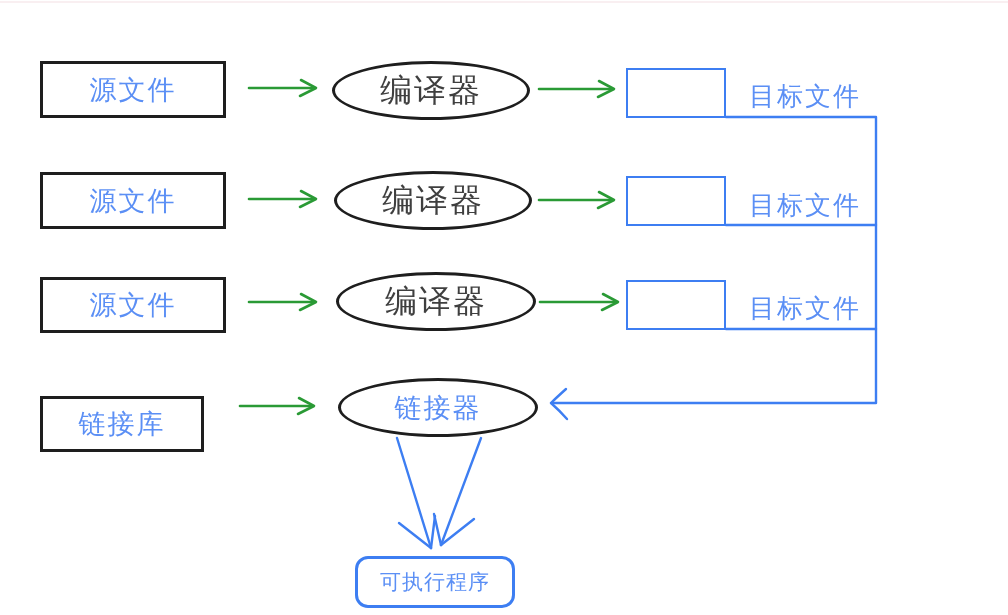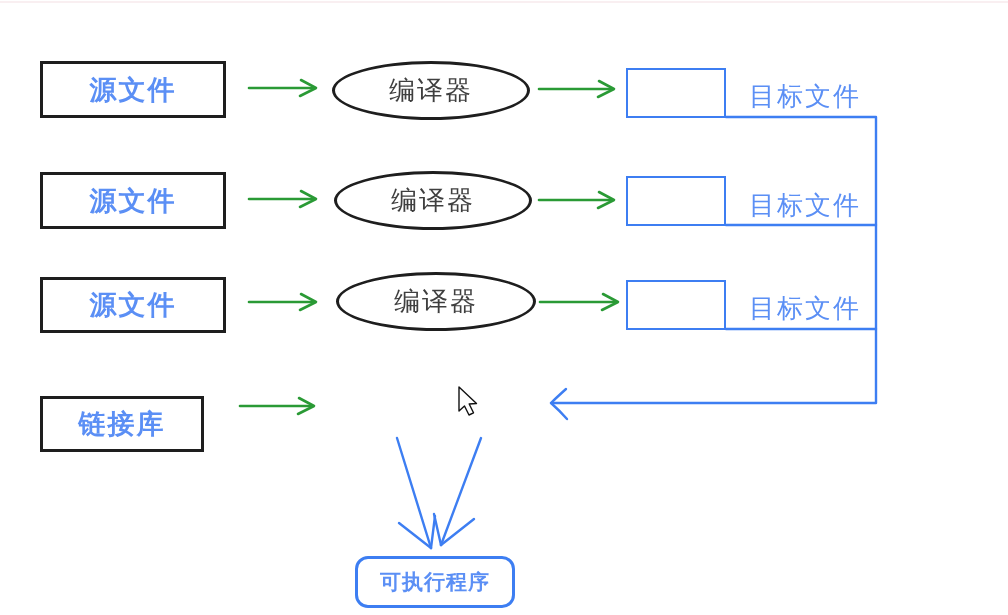--- a/index.html
+++ b/index.html
@@ -14,22 +14,22 @@
     position:relative;width:1008px;height:615px;background:#ffffff;overflow:hidden;
     font-family:"Liberation Sans","DejaVu Sans",sans-serif;
   }
   .top-edge{position:absolute;left:0;top:1px;width:100%;height:2px;background:rgba(246,231,234,0.65);}
   .wires{position:absolute;left:0;top:0;}
   .node{position:absolute;display:flex;align-items:center;justify-content:center;box-sizing:border-box;background:#ffffff;}
   .rect-black{border:3px solid var(--black);}
   .ellipse{border:3px solid var(--black);border-radius:50%;}
   .rect-blue{border:2px solid var(--blue-line);}
   .rounded-blue{border:3px solid var(--blue-line);border-radius:13px;}
-  .blue-label{color:var(--blue-text);font-size:27px;letter-spacing:2px;font-weight:700;white-space:nowrap;}
-  .dark-label{color:var(--dark-text);font-size:26px;letter-spacing:2px;font-weight:500;white-space:nowrap;}
+  .blue-label{color:var(--blue-text);font-size:27px;letter-spacing:2px;font-weight:400;white-space:nowrap;}
+  .dark-label{color:var(--dark-text);font-size:32px;letter-spacing:2px;font-weight:500;white-space:nowrap;}
   .side-label{position:absolute;color:var(--blue-text);font-size:26px;letter-spacing:2px;font-weight:400;white-space:nowrap;}
 </style>
 </head>
 <body>
 
 <div class="canvas">
   <div class="top-edge"></div>
 
   <svg class="wires" width="1008" height="615" viewBox="0 0 1008 615" fill="none" stroke-linecap="round" stroke-linejoin="round">
 
@@ -109,17 +109,20 @@
   </div>
   <div class="node ellipse" style="left:336px;top:272px;width:200px;height:59px">
     <span class="dark-label">编译器</span>
   </div>
   <div class="node rect-blue" style="left:626px;top:280px;width:100px;height:50px"></div>
   <span class="side-label" style="left:749px;top:291px">目标文件</span>
 
   <div class="node rect-black" style="left:40px;top:396px;width:164px;height:56px">
     <span class="blue-label">链接库</span>
   </div>
+  <div class="node ellipse" style="left:338px;top:378px;width:200px;height:59px">
+    <span class="blue-label">链接器</span>
+  </div>
 
   <div class="node rounded-blue" style="left:355px;top:556px;width:160px;height:52px">
     <span class="blue-label" style="font-size:21px;letter-spacing:1px">可执行程序</span>
   </div>
 </div>
 
 </body></html>

